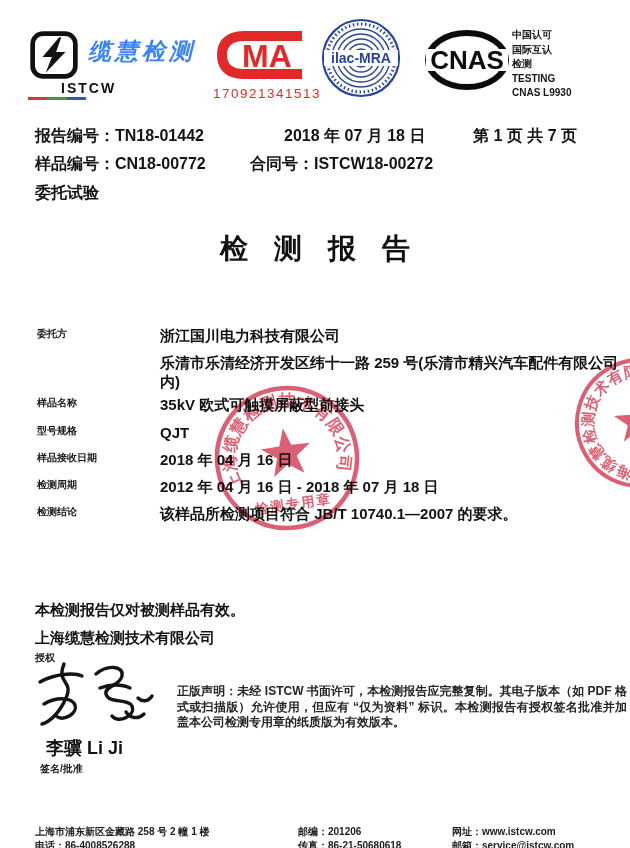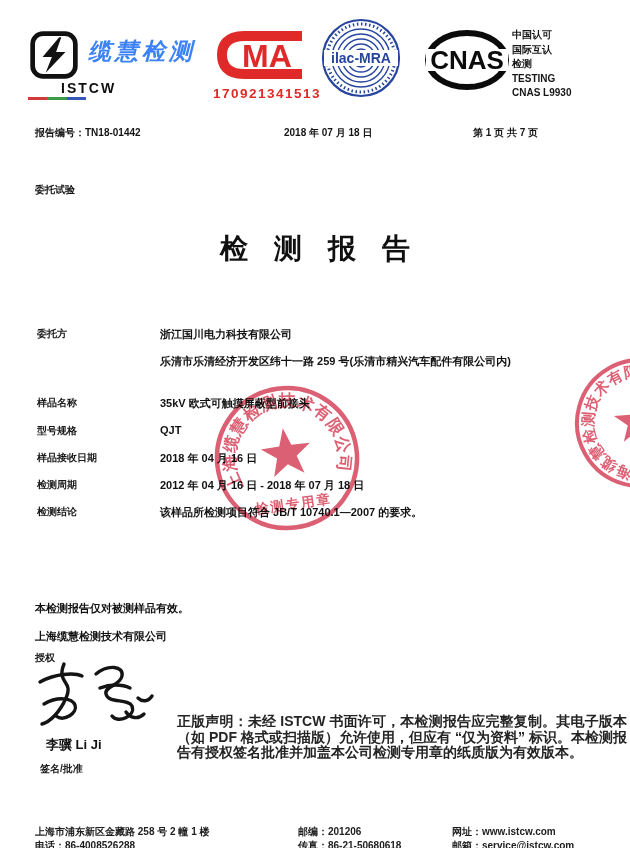--- a/index.html
+++ b/index.html
@@ -9,35 +9,35 @@
     background:#ffffff; overflow:hidden; color:#1c1c1c;
     font-family:"Liberation Sans","DejaVu Sans",sans-serif;
   }
   .abs { position:absolute; }
 
   
   .brand-cn { left:88px; top:36px; font-size:23px; font-weight:900; letter-spacing:4px; color:#3b82f6;font-style:italic; }
   .istcw-en { left:27px; top:80px; font-size:14px; font-weight:800; letter-spacing:2px; color:#0e0e0e;margin-left:34px; }
   .tagline { left:28px; top:97px; width:58px; height:3px; display:flex; }
   .tagline span { flex:1; height:3px; }
-  .cma-num { left:213px; top:86px; font-size:13.5px; font-weight:700; color:#e02a2a; letter-spacing:1.5px; }
+  .cma-num { left:213px; top:86px; font-size:13.5px; font-weight:400; color:#e02a2a; letter-spacing:1.5px; }
   .accred { left:512px; top:28px; font-size:10px; line-height:14.5px; font-weight:600; color:#161616; }
   .accred .en { font-weight:700; }
 
   
-  .meta { font-size:10px; font-weight:700; color:#141414; }
+  .meta { font-size:16px; font-weight:700; color:#141414; }
 
   
   .title { left:0; top:230px; width:100%; text-align:center; font-size:28px; font-weight:700;
            letter-spacing:26px; margin-left:13px; font-family:"Liberation Serif","DejaVu Serif",serif; color:#101010; }
 
   .lbl { font-size:10px; font-weight:600; color:#191919; }
-  .val { font-size:11px; font-weight:700; color:#121212; }
+  .val { font-size:15px; font-weight:700; color:#121212; }
 
-  .disclaimer { left:177px; top:714px; width:450px; font-size:14px; line-height:15.5px;
+  .disclaimer { left:177px; top:684px; width:450px; font-size:12px; line-height:15.5px;
                 font-weight:600; color:#242424; text-align:justify; }
   .footer { font-size:10px; line-height:14px; font-weight:600; color:#202020;margin-top:26px; }
 
   .stamp { mix-blend-mode:multiply; opacity:0.88; }
   svg text { font-family:"Liberation Sans","DejaVu Sans",sans-serif; }
 </style>
 </head>
 <body>
 
 <div class="page">
@@ -82,20 +82,22 @@
     <div>中国认可</div>
     <div>国际互认</div>
     <div>检测</div>
     <div class="en">TESTING</div>
     <div class="en">CNAS L9930</div>
   </div>
 
   <div class="abs meta" style="left:35px;top:126px">报告编号：TN18-01442</div>
   <div class="abs meta" style="left:284px;top:126px">2018 年 07 月 18 日</div>
   <div class="abs meta" style="left:473px;top:126px">第 1 页 共 7 页</div>
+  <div class="abs meta" style="left:35px;top:154px">样品编号：CN18-00772</div>
+  <div class="abs meta" style="left:250px;top:154px">合同号：ISTCW18-00272</div>
   <div class="abs meta" style="left:35px;top:183px">委托试验</div>
 
   <div class="abs title">检测报告</div>
 
   <div class="abs lbl" style="left:37px;top:327px">委托方</div>
   <div class="abs val" style="left:160px;top:327px">浙江国川电力科技有限公司</div>
   <div class="abs val" style="left:160px;top:354px;width:465px">乐清市乐清经济开发区纬十一路 259 号(乐清市精兴汽车配件有限公司内)</div>
 
   <div class="abs lbl" style="left:37px;top:396px">样品名称</div>
   <div class="abs val" style="left:160px;top:396px">35kV 欧式可触摸屏蔽型前接头</div>
@@ -141,21 +143,21 @@
       <path d="M34,6 C26,26 44,22 36,40 C30,54 20,64 12,66"></path>
       <path d="M10,24 C24,16 44,14 52,18"></path>
       <path d="M14,46 C28,38 42,40 45,47 C48,55 34,64 26,58"></path>
       <path d="M66,16 C78,6 94,8 92,18 C90,28 74,28 76,36 C78,46 98,40 102,48 C106,58 88,66 82,58"></path>
       <path d="M70,30 C80,26 92,26 100,30"></path>
       <path d="M96,54 C100,60 108,62 114,56"></path>
       <path d="M108,40 C112,44 118,44 122,38"></path>
     </g>
   </svg>
 
-  <div class="abs val" style="left:46px;top:736px;font-size:13px">李骥 Li Ji</div>
+  <div class="abs val" style="left:46px;top:736px;font-size:18px">李骥 Li Ji</div>
   <div class="abs lbl" style="left:40px;top:762px">签名/批准</div>
 
   <div class="abs disclaimer">正版声明：未经 ISTCW 书面许可，本检测报告应完整复制。其电子版本（如 PDF 格式或扫描版）允许使用，但应有 “仅为资料” 标识。本检测报告有授权签名批准并加盖本公司检测专用章的纸质版为有效版本。</div>
 
 
   <div class="abs footer" style="left:35px;top:799px">
     <div>上海市浦东新区金藏路 258 号 2 幢 1 楼</div>
     <div>电话：86-4008526288</div>
   </div>
   <div class="abs footer" style="left:298px;top:799px">

